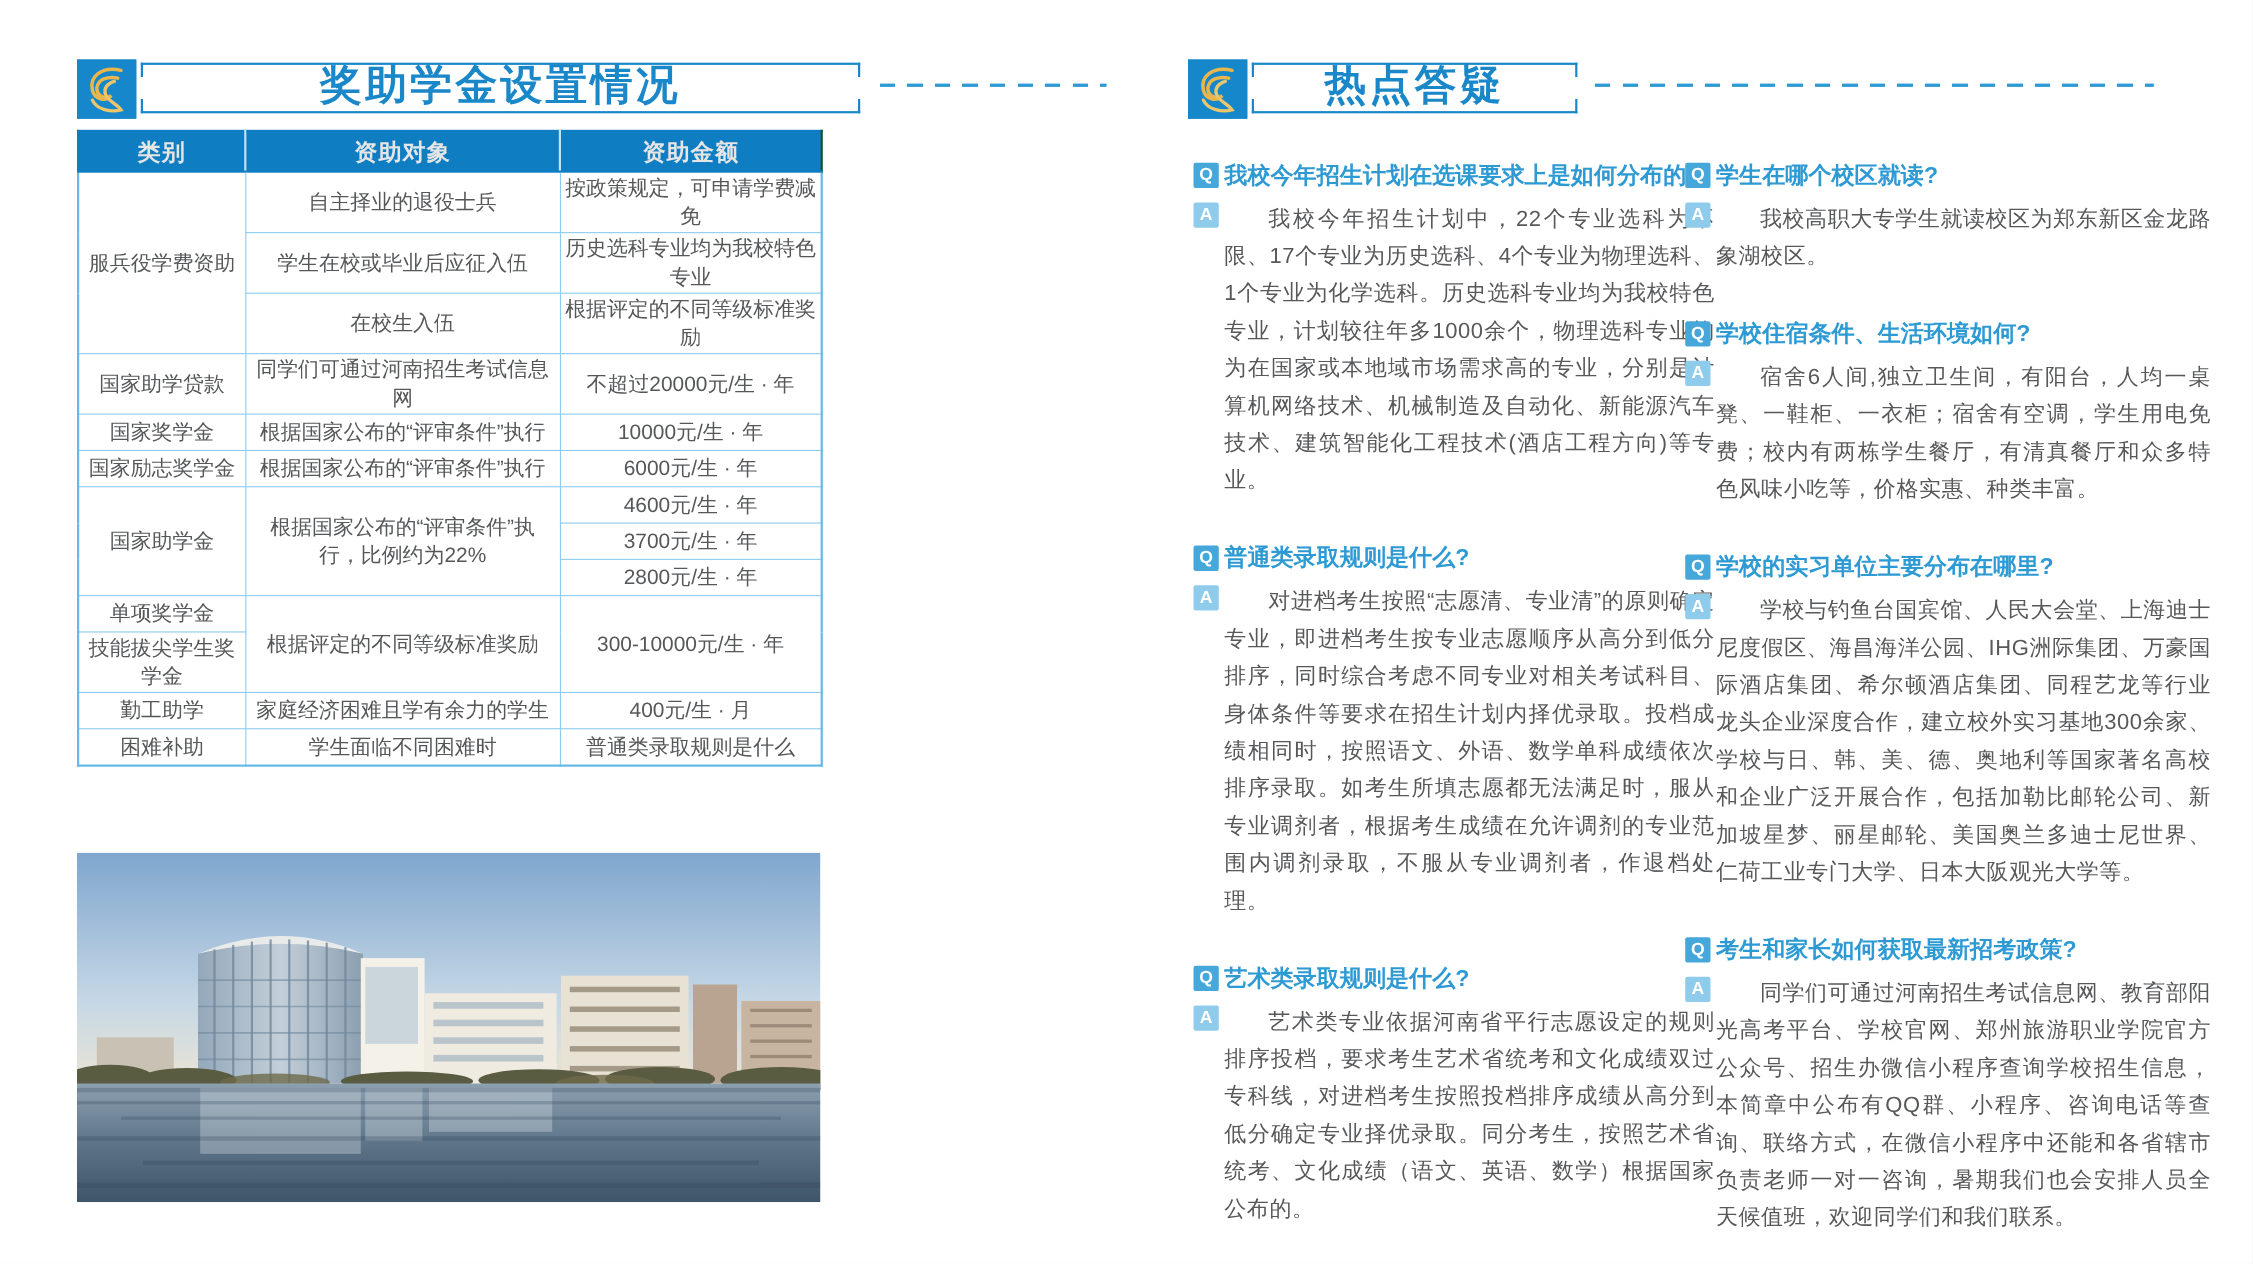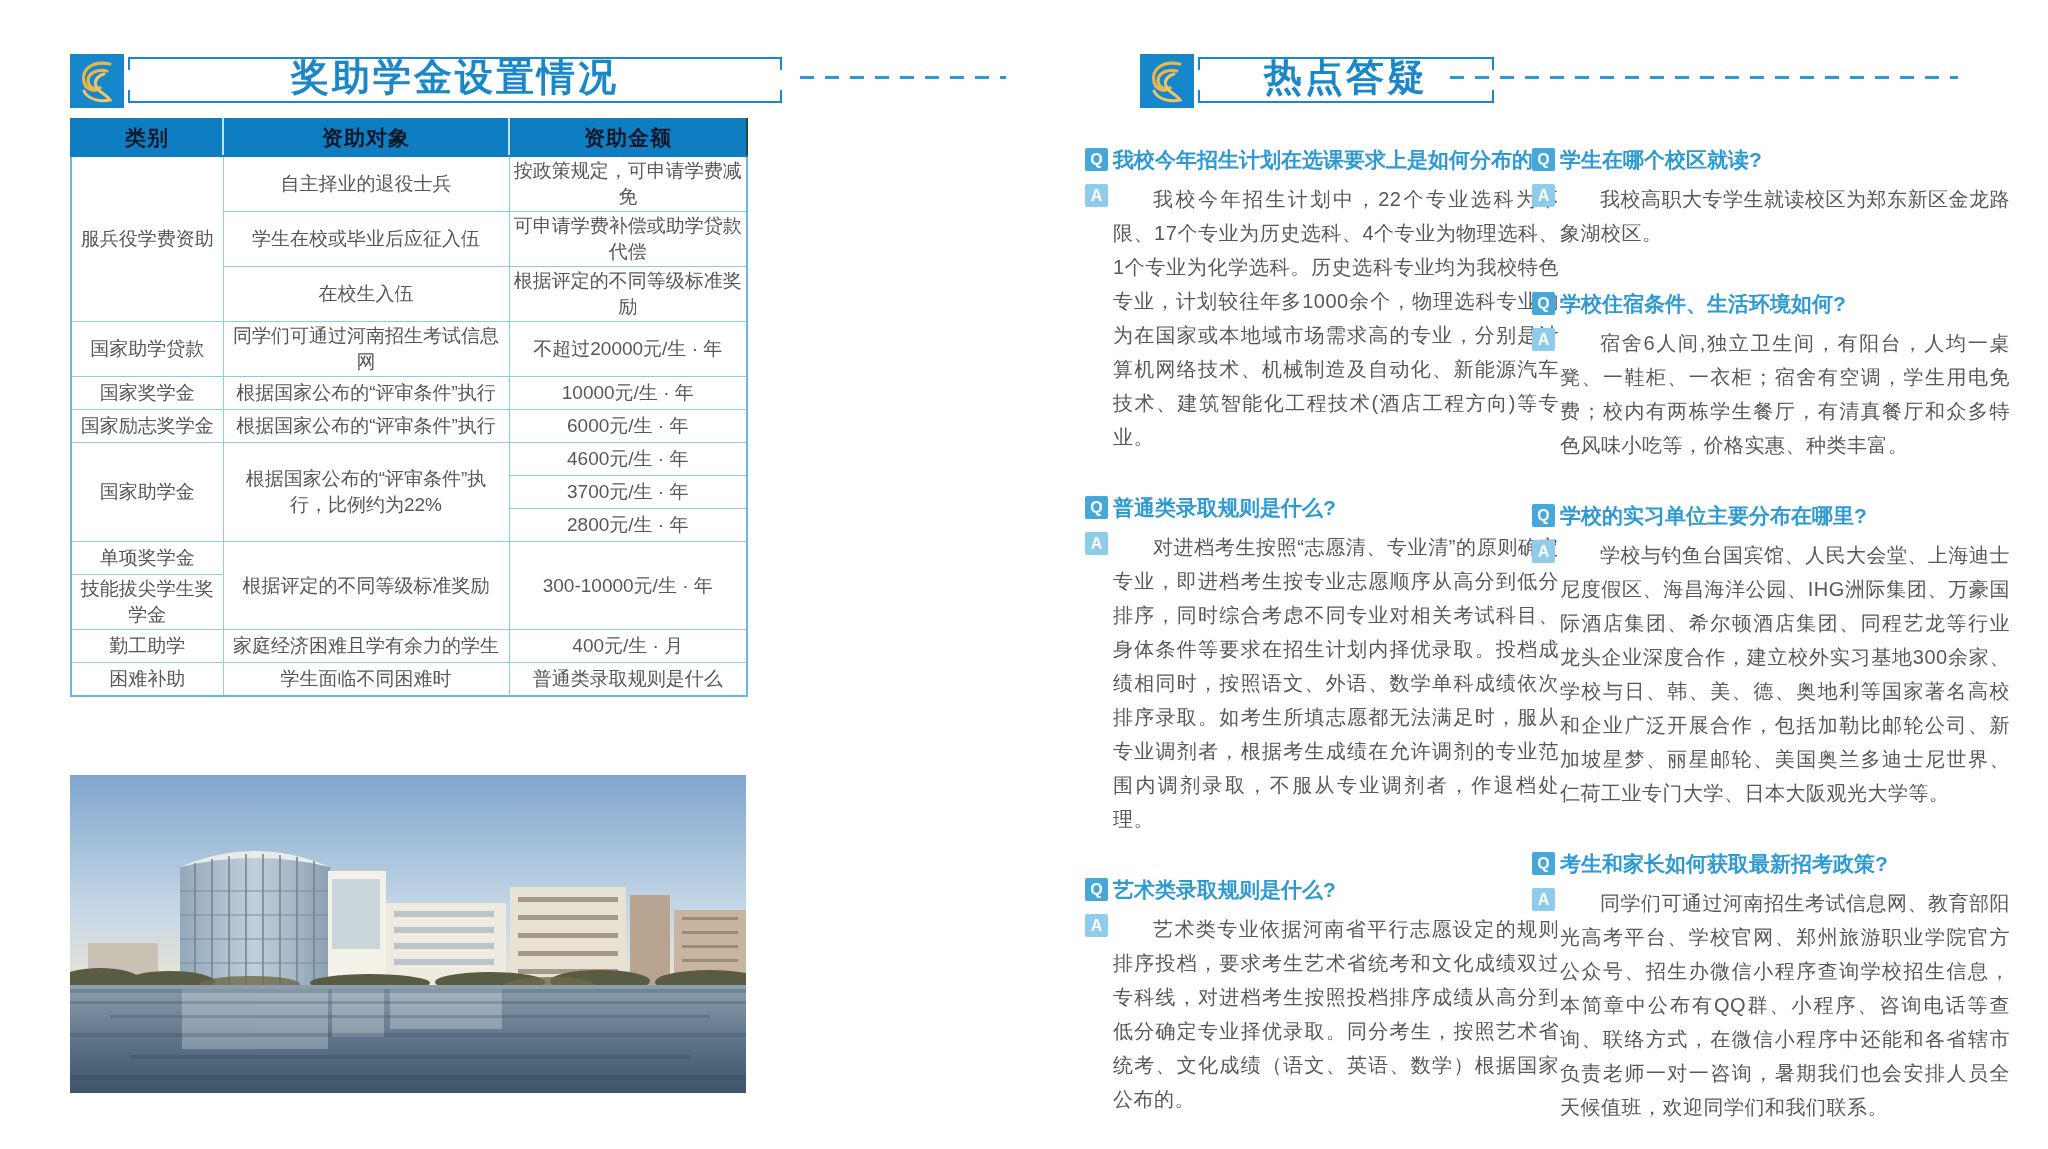--- a/index.html
+++ b/index.html
@@ -19,21 +19,21 @@
   .tick.bl{left:0;bottom:0;} .tick.br{right:0;bottom:0;}
   .title-text{
     position:absolute;left:0;right:0;top:-6px;bottom:0;display:flex;align-items:center;justify-content:center;
     font-size:38px;font-weight:bold;color:#1A87C9;letter-spacing:3px;white-space:nowrap;
   }
   .dash-line{position:absolute;top:76px;height:3px;
     background:repeating-linear-gradient(90deg,#2E9AD4 0 14px,transparent 14px 25px);}
   
   .sch-table{position:absolute;left:70px;top:118px;width:676px;border-collapse:collapse;table-layout:fixed;}
   .sch-table th{
-    background:#0E7DC2;color:#0f172a;font-size:21px;font-weight:bold;height:33px;
+    background:#0E7DC2;color:#e5e5e5;font-size:21px;font-weight:bold;height:33px;
     border:2px solid #0E7DC2;border-right:2px solid #BFE2F5;letter-spacing:1px;
   }
   .sch-table th:last-child{border-right:2px solid #14532d;}
   .sch-table td{
     border:1.5px solid #8CCBEE;color:#555759;font-size:19px;text-align:center;
     height:30px;padding:1px 4px;background:#fff;
   }
   .sch-table{border:2px solid #66B8E6;}
   
   .photo{position:absolute;left:70px;top:775px;width:676px;height:318px;overflow:hidden;}
@@ -94,21 +94,21 @@
       </tr>
     </thead>
     <tbody>
       <tr>
         <td rowspan="3">服兵役学费资助</td>
         <td>自主择业的退役士兵</td>
         <td>按政策规定，可申请学费减免</td>
       </tr>
       <tr>
         <td>学生在校或毕业后应征入伍</td>
-        <td>可申请学费补偿或助学贷款代偿</td>
+        <td>历史选科专业均为我校特色专业</td>
       </tr>
       <tr>
         <td>在校生入伍</td>
         <td>根据评定的不同等级标准奖励</td>
       </tr>
       <tr>
         <td>国家助学贷款</td>
         <td>同学们可通过河南招生考试信息网</td>
         <td>不超过20000元/生 · 年</td>
       </tr>
@@ -243,21 +243,21 @@
         <rect x="0" y="214" width="676" height="4"></rect>
           <rect x="0" y="226" width="676" height="3"></rect>
         <rect x="40" y="240" width="600" height="3"></rect>
           <rect x="0" y="258" width="676" height="4"></rect>
         <rect x="60" y="280" width="560" height="4"></rect>
           <rect x="0" y="300" width="676" height="5"></rect>
       </g>
     </svg>
   </div>
 
-  <div class="title-block" style="left:1140px;width:355px;">
+  <div class="title-block" style="left:1080px;width:355px;">
     <div class="logo-box">
       <svg viewBox="0 0 54 54">
         <rect x="0" y="0" width="54" height="54" fill="#1787CB"></rect>
         <path d="M40 10 C22 6, 11 16, 14 28 C16 36, 26 39, 31 33 C25 37, 18 33, 18 26 C19 18, 28 15, 37 17" fill="none" stroke="#E8B64C" stroke-width="3.2" stroke-linecap="round"></path>
         <path d="M34 20 C27 22, 24 27, 26 32 C28 38, 36 40, 40 46 C31 48, 18 46, 14 37" fill="none" stroke="#EDC66B" stroke-width="3" stroke-linecap="round"></path>
       </svg>
     </div>
     <div class="title-frame" style="left:58px;width:296px;">
       <div class="tf-line tf-top"></div>
       <div class="tf-line tf-bottom"></div>

